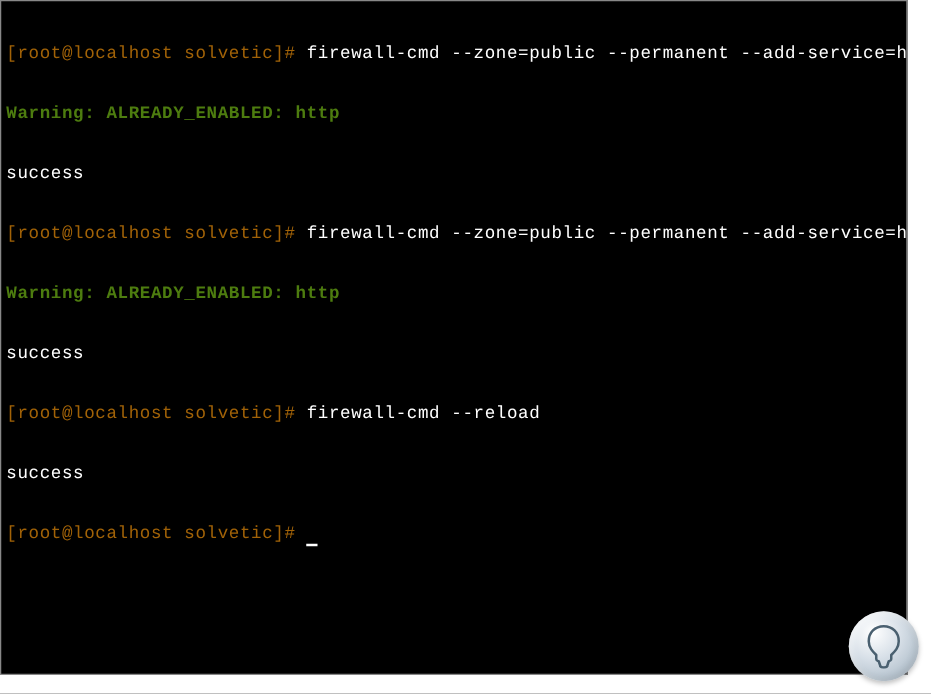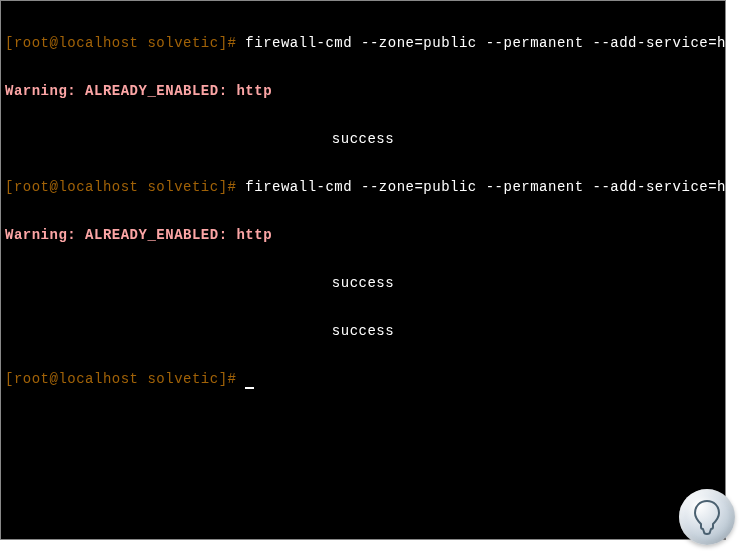--- a/index.html
+++ b/index.html
@@ -30,26 +30,25 @@
     .line {
       display: block;
     }
     .prompt {
       color: #a16207;
     }
     .command {
       color: #ffffff;
     }
     .warning {
-      color: #fca5a5;
+      color: #4d7c0f;
       font-weight: bold;
     }
     .output {
       color: #ffffff;
-      text-align: center;
     }
     .cursor {
       display: inline-block;
       width: 9px;
       height: 2px;
       background: #ffffff;
       margin-bottom: 0;
       vertical-align: bottom;
       position: relative;
       bottom: -2px;
@@ -75,20 +74,21 @@
 </head>
 <body>
 
 <div class="terminal">
   <span class="line"><span class="prompt">[root@localhost solvetic]#</span><span class="command"> firewall-cmd --zone=public --permanent --add-service=http</span></span>
   <span class="line warning">Warning: ALREADY_ENABLED: http</span>
   <span class="line output">success</span>
   <span class="line"><span class="prompt">[root@localhost solvetic]#</span><span class="command"> firewall-cmd --zone=public --permanent --add-service=http</span></span>
   <span class="line warning">Warning: ALREADY_ENABLED: http</span>
   <span class="line output">success</span>
+  <span class="line"><span class="prompt">[root@localhost solvetic]#</span><span class="command"> firewall-cmd --reload</span></span>
   <span class="line output">success</span>
   <span class="line"><span class="prompt">[root@localhost solvetic]#</span><span class="command"> </span><span class="cursor"></span></span>
 </div>
 
 <div class="logo-badge">
   <svg viewBox="0 0 32 36">
     <path d="M16 2 C9 2 4 7 4 14 C4 19 7 22 10 25 L10 28 C10 29 11 30 12 30 L13 33 C13 34 14 35 16 35 C18 35 19 34 19 33 L20 30 C21 30 22 29 22 28 L22 25 C25 22 28 19 28 14 C28 7 23 2 16 2 Z" fill="none" stroke="#4a6070" stroke-width="2" stroke-linejoin="round"></path>
   </svg>
 </div>
 

